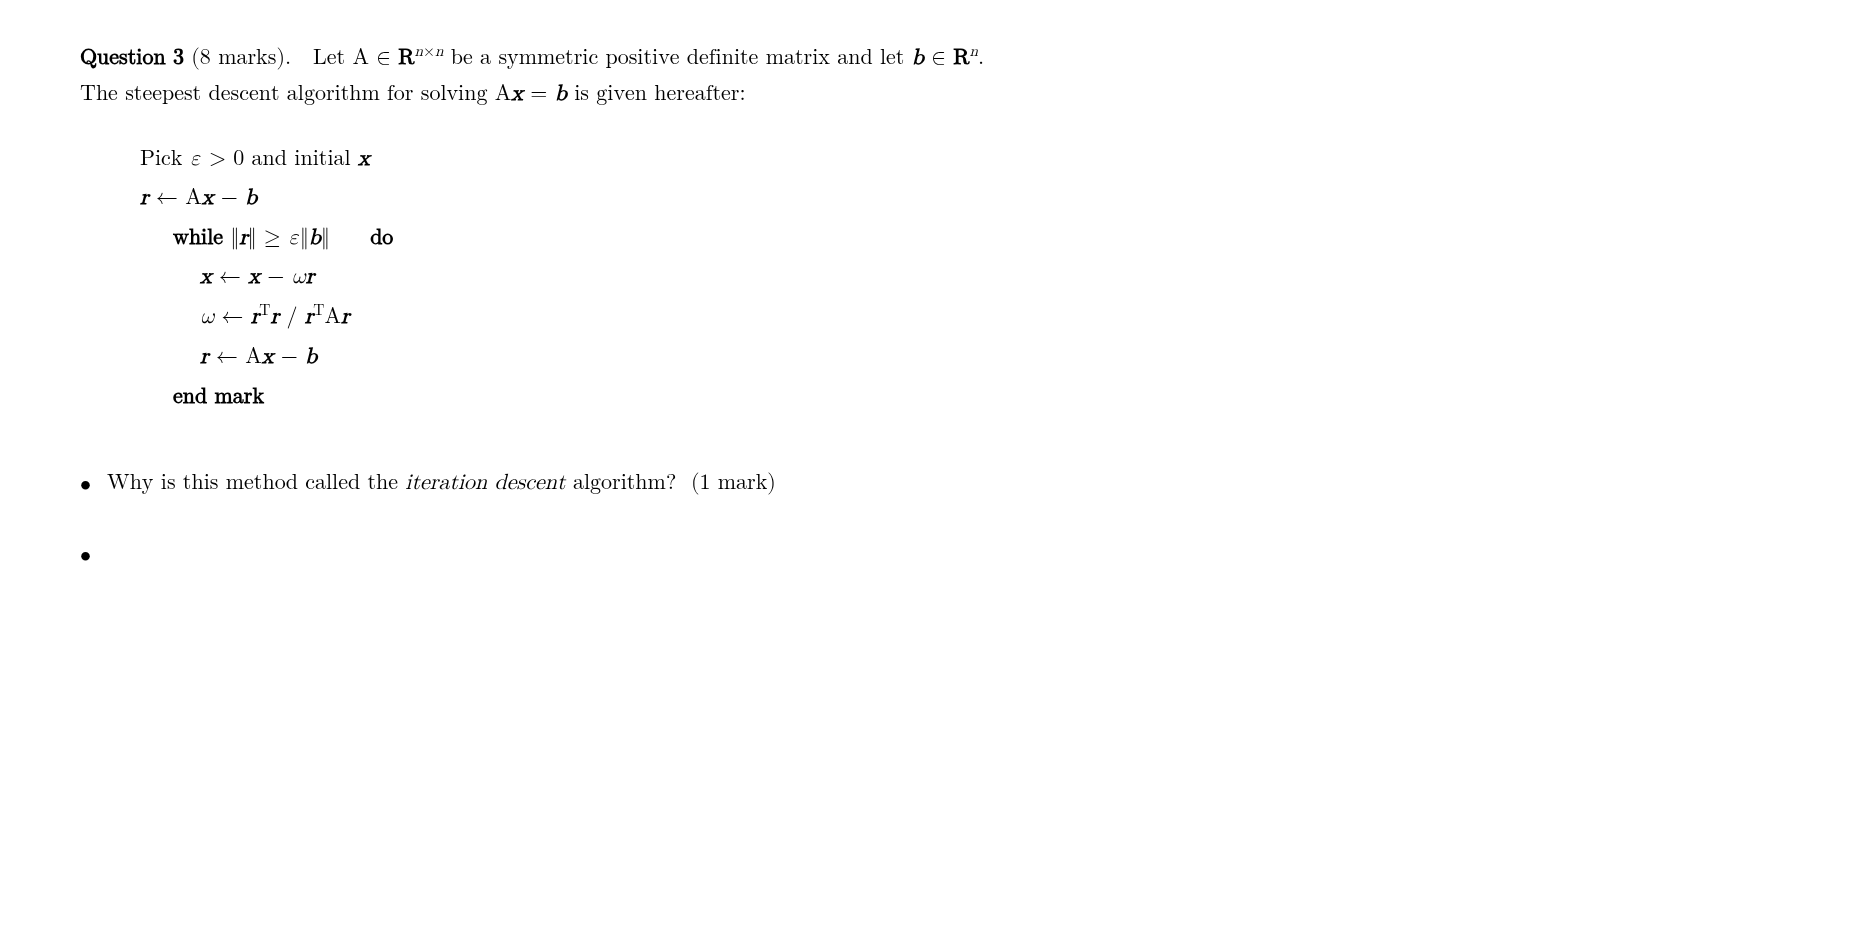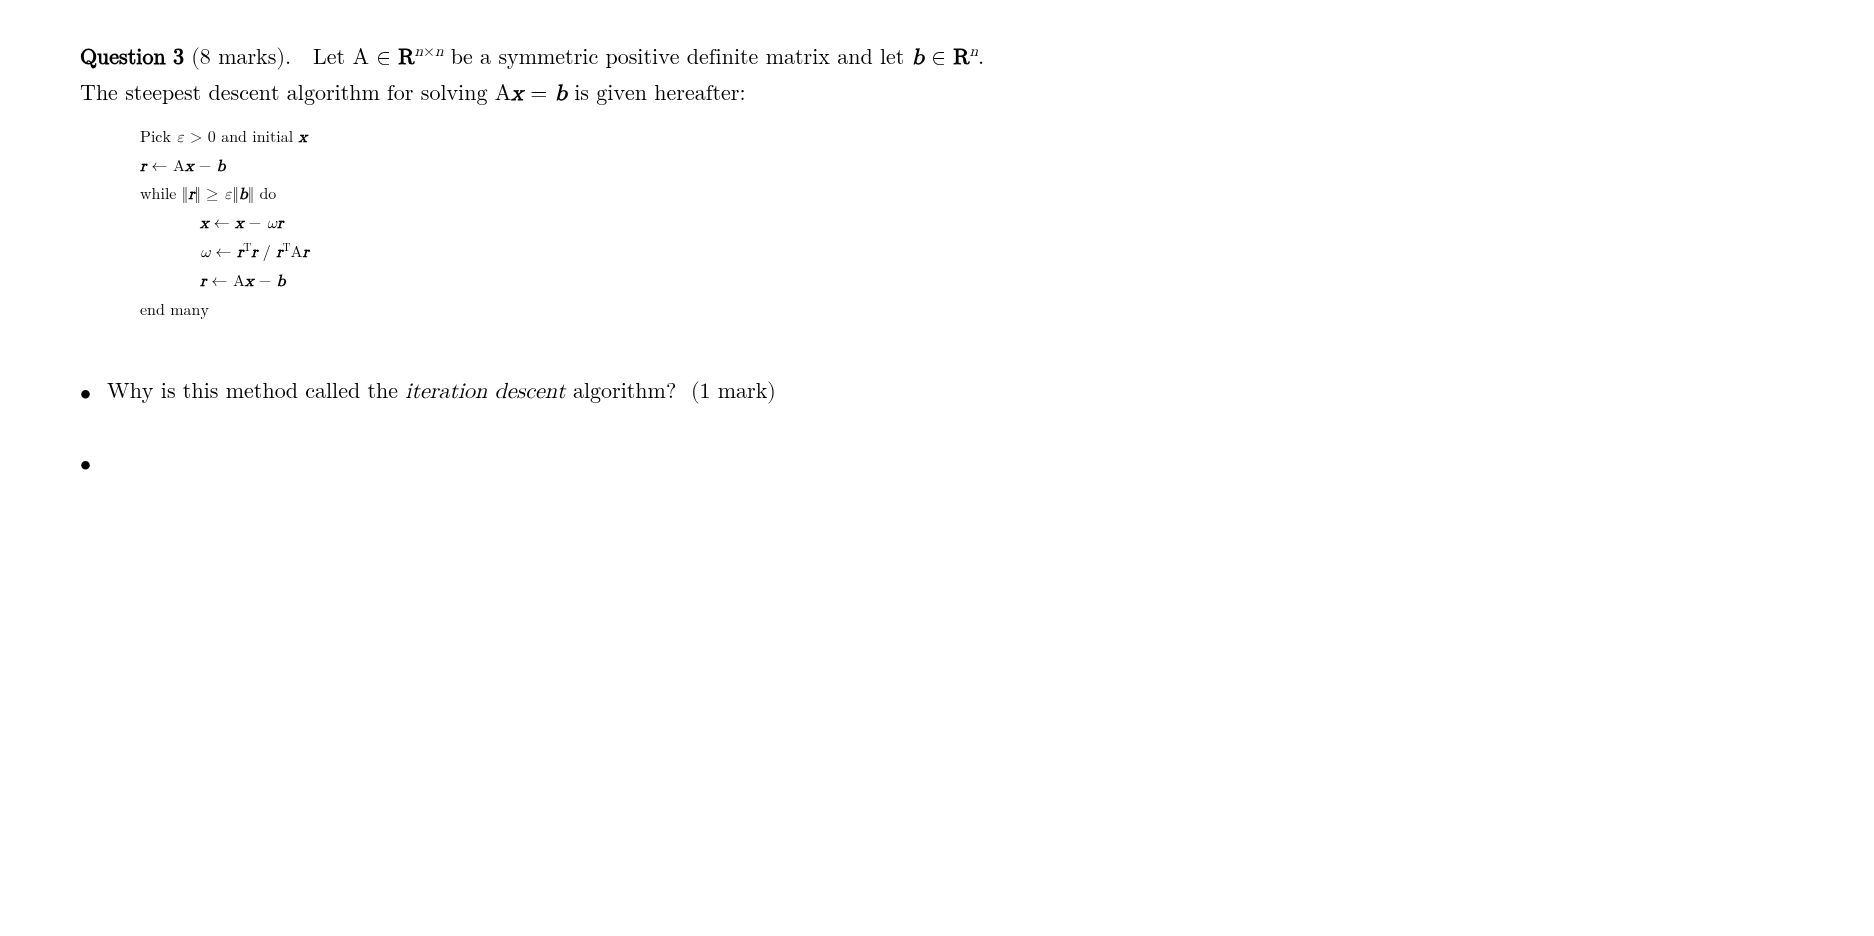--- a/index.html
+++ b/index.html
@@ -13,46 +13,47 @@
       font-family: "Computer Modern", "Latin Modern Math", Georgia, "Times New Roman", serif;
       font-size: 22px;
       color: #000000;
       width: 1874px;
       min-height: 936px;
       padding: 40px 80px 60px 80px;
       line-height: 1.5;
     }
 
     .question-header {
-      margin-bottom: 12px;
+      margin-bottom: 28px;
       font-size: 22px;
       line-height: 1.6;
     }
 
     .question-header .bold {
       font-weight: bold;
     }
 
     .algorithm-block {
       margin: 0 0 40px 60px;
-      font-size: 16px;
+      font-size: 22px;
       line-height: 1.8;
     }
 
     .algo-line {
       display: block;
       white-space: nowrap;
     }
 
     .indent {
       margin-left: 60px;
     }
 
     .bold-text {
-      font-weight: normal;
+      font-weight: bold;
+      margin-left: 33px;
     }
 
     .bullet-list {
       margin-top: 50px;
       padding-left: 0;
       list-style: none;
     }
 
     .bullet-list li {
       display: flex;
@@ -106,21 +107,21 @@
 
     <span class="algo-line indent">
       <i>ω</i> ← <b><i>r</i></b><sup>T</sup><b><i>r</i></b> / <b><i>r</i></b><sup>T</sup>A<b><i>r</i></b>
     </span>
 
     <span class="algo-line indent">
       <b><i>r</i></b> ← A<b><i>x</i></b> − <b><i>b</i></b>
     </span>
 
     <span class="algo-line">
-      <span class="bold-text">end many</span>
+      <span class="bold-text">end mark</span>
     </span>
 
   </div>
 
   <ul class="bullet-list">
 
     <li>
       <span class="bullet-dot">•</span>
       <span>
         Why is this method called the <i>iteration descent</i> algorithm?&nbsp; (1 mark)

